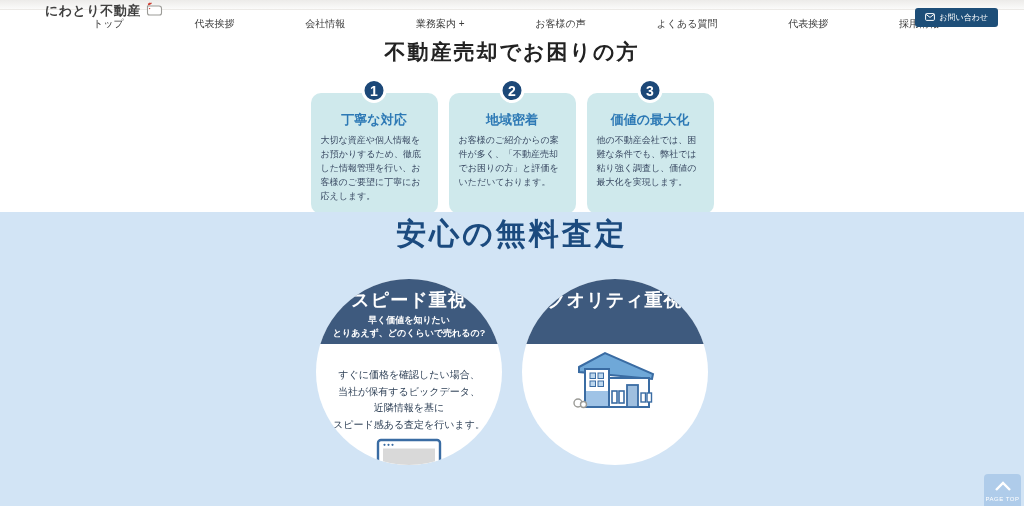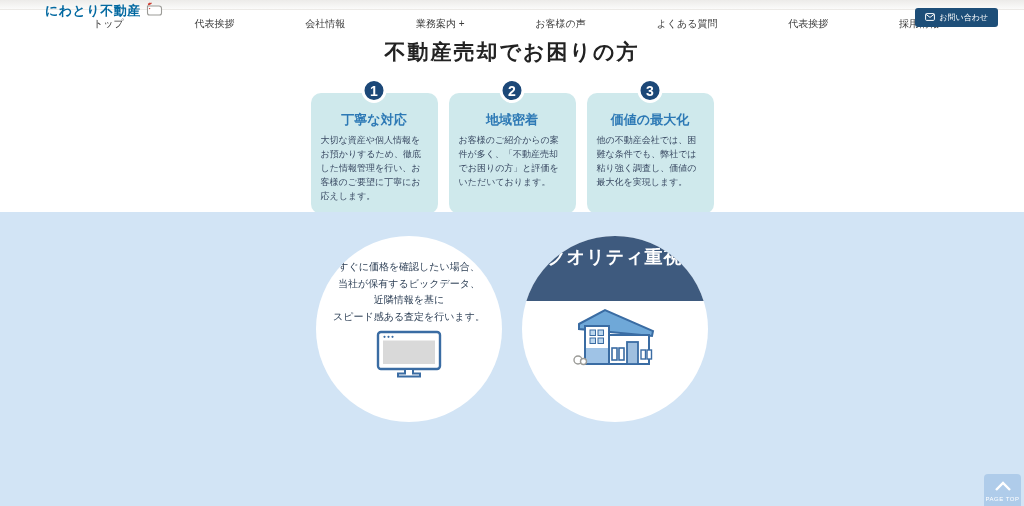--- a/index.html
+++ b/index.html
@@ -14,21 +14,21 @@
   .top-strip{
     position:absolute; top:0; left:0; width:100%; height:10px;
     background:linear-gradient(#ecebe9,#fbfbfa);
     border-bottom:1px solid #eceae7;
   }
   
   .header{ position:relative; height:30px; }
   .logo{
     position:absolute; top:2px; left:45px;
     display:flex; align-items:flex-start; gap:3px;
-    font-size:13px; font-weight:bold; color:#0369a1; letter-spacing:.5px;
+    font-size:13px; font-weight:bold; color:#404040; letter-spacing:.5px;
     cursor:pointer; z-index:3;
   }
   .nav{
     display:flex; justify-content:space-between;
     padding:17px 85px 0 93px;
     font-size:10px; color:#3c3c3c;
   }
   .nav-item{ cursor:pointer; white-space:nowrap; }
   .contact-btn{
     position:absolute; top:8px; right:26px;
@@ -156,24 +156,30 @@
     <div class="card-body">お客様のご紹介からの案件が多く、「不動産売却でお困りの方」と評価をいただいております。</div>
   </div>
   <div class="card">
     <div class="card-num">3</div>
     <div class="card-title">価値の最大化</div>
     <div class="card-body">他の不動産会社では、困難な条件でも、弊社では粘り強く調査し、価値の最大化を実現します。</div>
   </div>
 </div>
 
 <div class="assessment">
+  <div class="assessment-title">安心の無料査定</div>
 
   <div class="circles">
 
     <div class="circle">
+      <div class="circle-head">
+        <div class="circle-title">スピード重視</div>
+        <div class="circle-lead">早く価値を知りたい
+とりあえず、どのくらいで売れるの?</div>
+      </div>
       <div class="circle-body">すぐに価格を確認したい場合、
 当社が保有するビックデータ、
 近隣情報を基に
 スピード感ある査定を行います。</div>
       <div class="circle-icon">
         <svg width="66" height="48" viewBox="0 0 66 48">
           <rect x="2" y="2" width="62" height="37" rx="3" fill="#ffffff" stroke="#3a6ca3" stroke-width="2.4"></rect>
           <circle cx="8.5" cy="6.8" r="1.1" fill="#3a6ca3"></circle>
           <circle cx="12.5" cy="6.8" r="1.1" fill="#3a6ca3"></circle>
           <circle cx="16.5" cy="6.8" r="1.1" fill="#3a6ca3"></circle>

